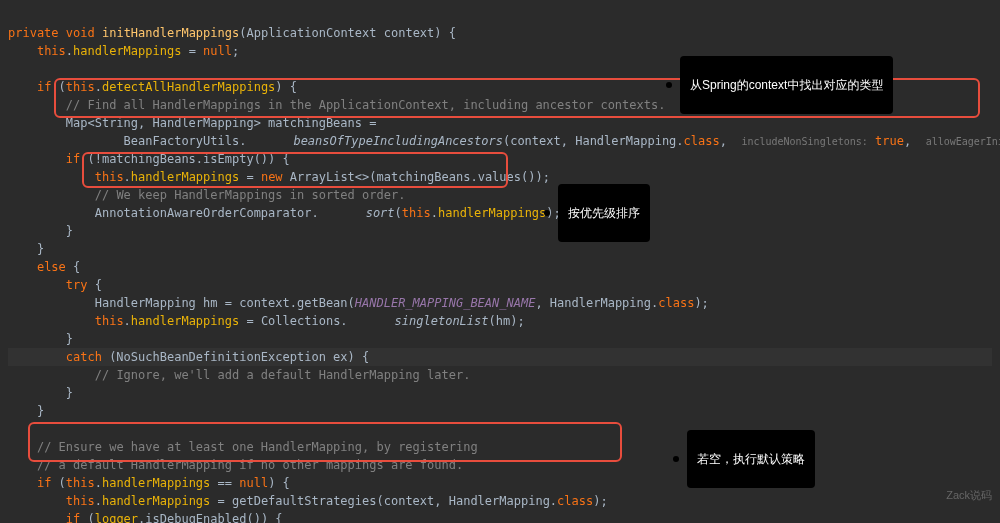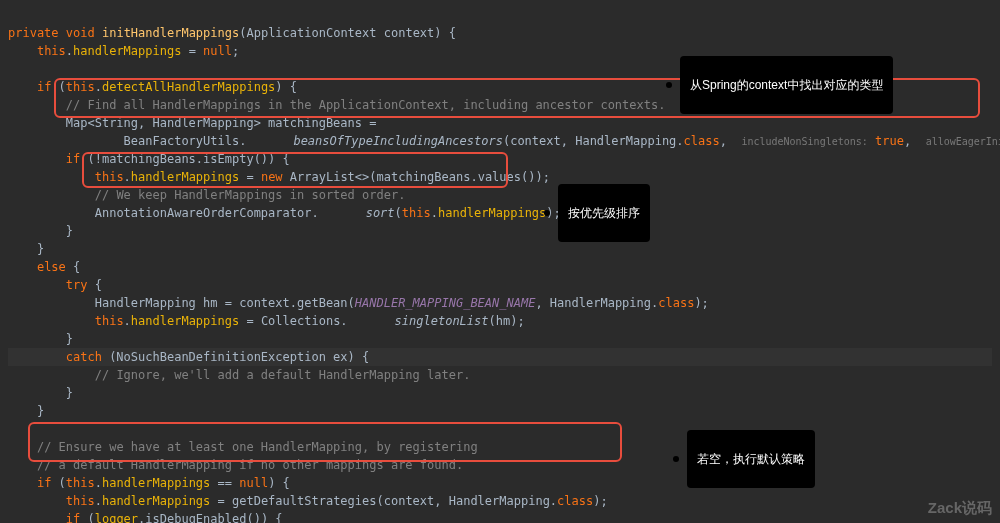--- a/index.html
+++ b/index.html
@@ -50,26 +50,25 @@
   border-radius: 50%;
 }
 .redbox {
   position: absolute;
   border: 2px solid #e84d3d;
   border-radius: 6px;
   pointer-events: none;
 }
 .watermark {
   position: absolute;
-  bottom: 4px;
+  bottom: 20px;
   right: 8px;
   color: #666;
-  font-size: 15px;
+  font-size: 11px;
   font-family: -apple-system, sans-serif;
-  font-weight: bold;
 }
 </style>
 </head>
 <body>
 
 <div class="code-area">
 <span class="kw">private</span> <span class="kw">void</span> <span class="method-decl">initHandlerMappings</span><span>(ApplicationContext context) {</span>
     <span class="kw">this</span><span>.</span><span class="field">handlerMappings</span><span> = </span><span class="kw">null</span><span>;</span>
 
     <span class="kw">if</span><span> (</span><span class="kw">this</span><span>.</span><span class="field">detectAllHandlerMappings</span><span>) {</span>

